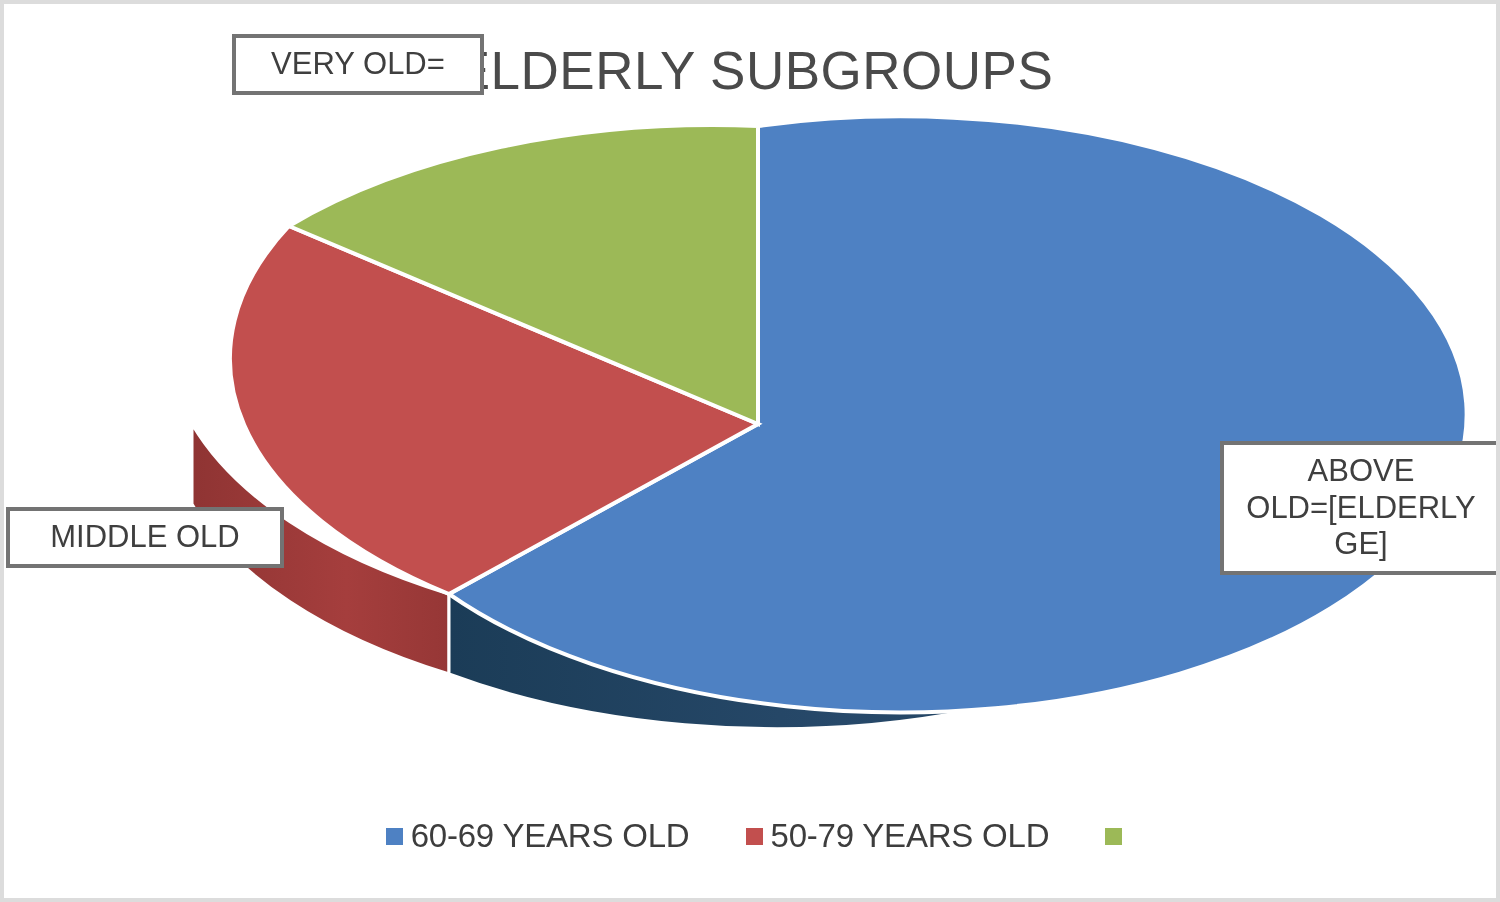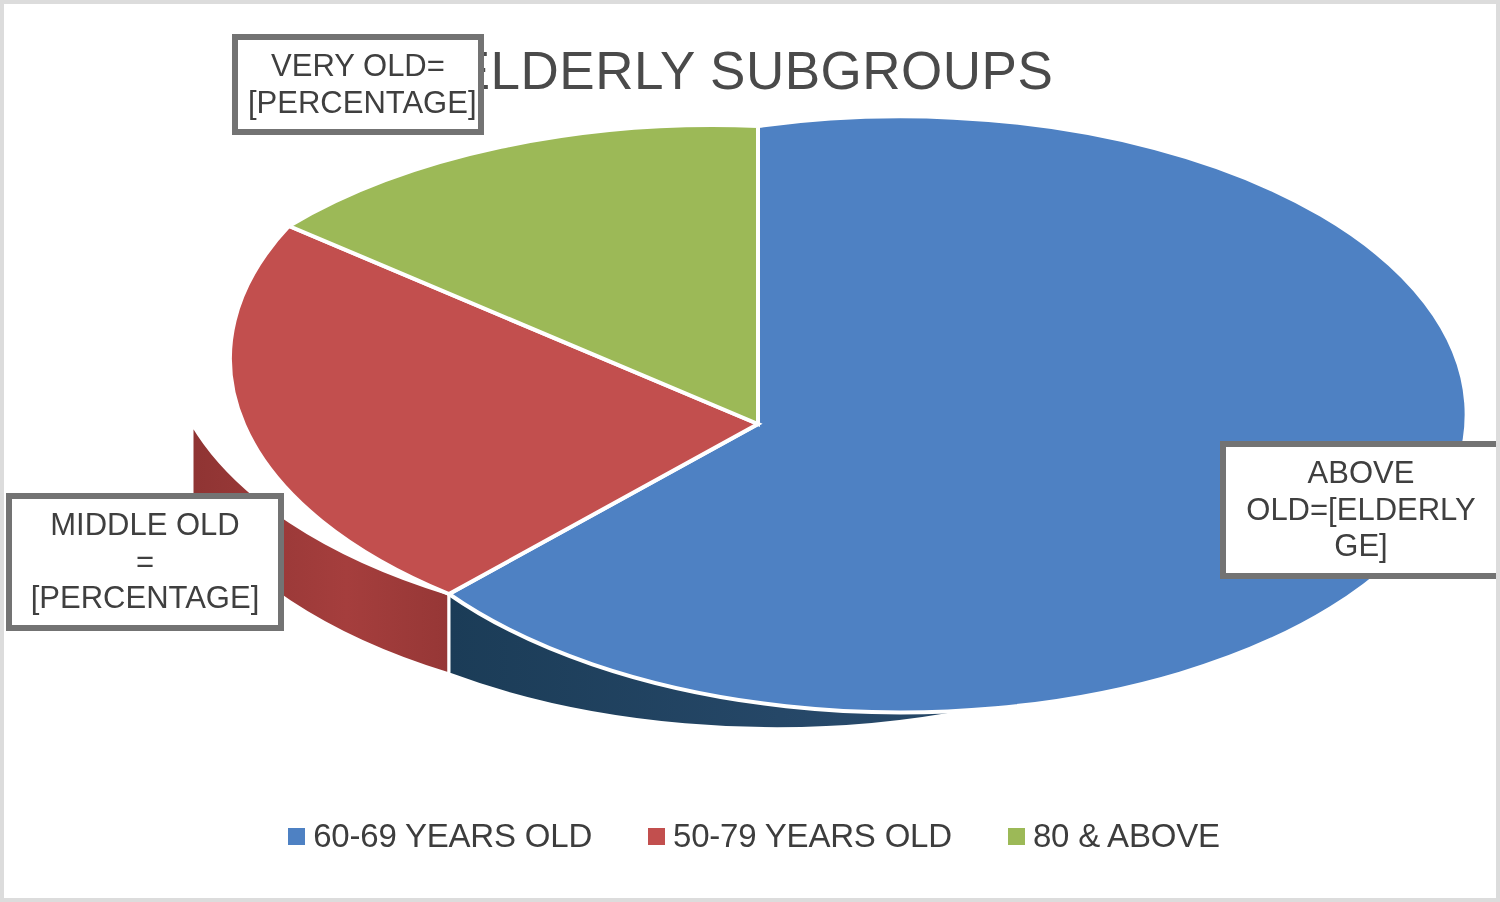--- a/index.html
+++ b/index.html
@@ -33,37 +33,37 @@
     white-space: nowrap;
   }
   #pie-canvas {
     position: absolute;
     left: 0;
     top: 0;
   }
   .callout {
     position: absolute;
     background: #ffffff;
-    border: 6px solid #737373;
+    border: 4px solid #737373;
     box-sizing: border-box;
     color: #3f3f3f;
     font-size: 31px;
     line-height: 1.18;
     text-align: center;
     padding: 8px 10px;
     font-family: "Liberation Sans", sans-serif;
   }
   #callout-very-old {
     left: 228px;
     top: 30px;
     width: 252px;
   }
   #callout-middle-old {
     left: 2px;
-    top: 489px;
+    top: 503px;
     width: 278px;
   }
   #callout-young-old {
     left: 1216px;
     top: 437px;
     width: 282px;
   }
   #legend {
     position: absolute;
     left: 0;
@@ -125,42 +125,39 @@
       <path d="M 754 420 L 754 122 A 566 298 0 1 1 445 590 Z" fill="#4e81c3" stroke="#ffffff" stroke-width="4"></path>
 
       <path d="M 754 420 L 445 590 A 566 298 0 0 1 285 222 Z" fill="#c24f4e" stroke="#ffffff" stroke-width="4"></path>
 
       <path d="M 754 420 L 285 222 A 566 298 0 0 1 754 122 Z" fill="#9cb957" stroke="#ffffff" stroke-width="4"></path>
     </g>
   </svg>
 
   <div class="callout" id="callout-very-old">
     <div>VERY OLD=</div>
-    <div>[PERCENTAGE]</div>
   </div>
 
   <div class="callout" id="callout-middle-old">
     <div>MIDDLE OLD</div>
-    <div>=[PERCENTAGE]</div>
   </div>
 
   <div class="callout" id="callout-young-old">
     <div>ABOVE</div>
     <div>OLD=[ELDERLY</div>
     <div>GE]</div>
   </div>
 
   <div id="legend">
     <div class="legend-entry">
       <span class="legend-swatch" style="background: rgb(78, 129, 195);"></span>
       <span class="legend-label">60-69 YEARS OLD</span>
     </div>
     <div class="legend-entry">
       <span class="legend-swatch" style="background: rgb(194, 79, 78);"></span>
       <span class="legend-label">50-79 YEARS OLD</span>
     </div>
     <div class="legend-entry">
       <span class="legend-swatch" style="background: rgb(156, 185, 87);"></span>
-      <span class="legend-label">80 &amp; ABOVE</span>
     </div>
   </div>
 
 </div>
 
 </body></html>

